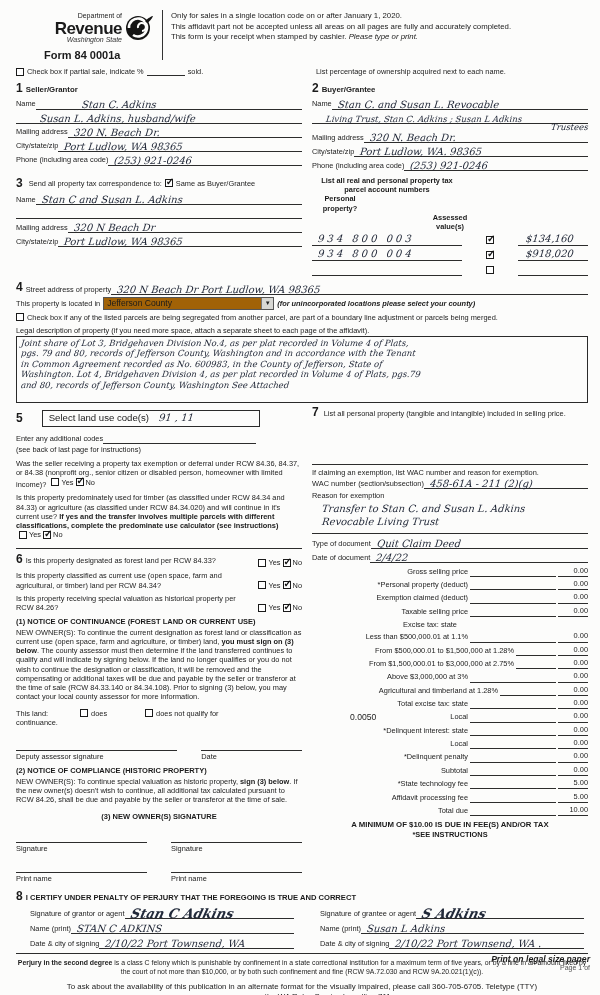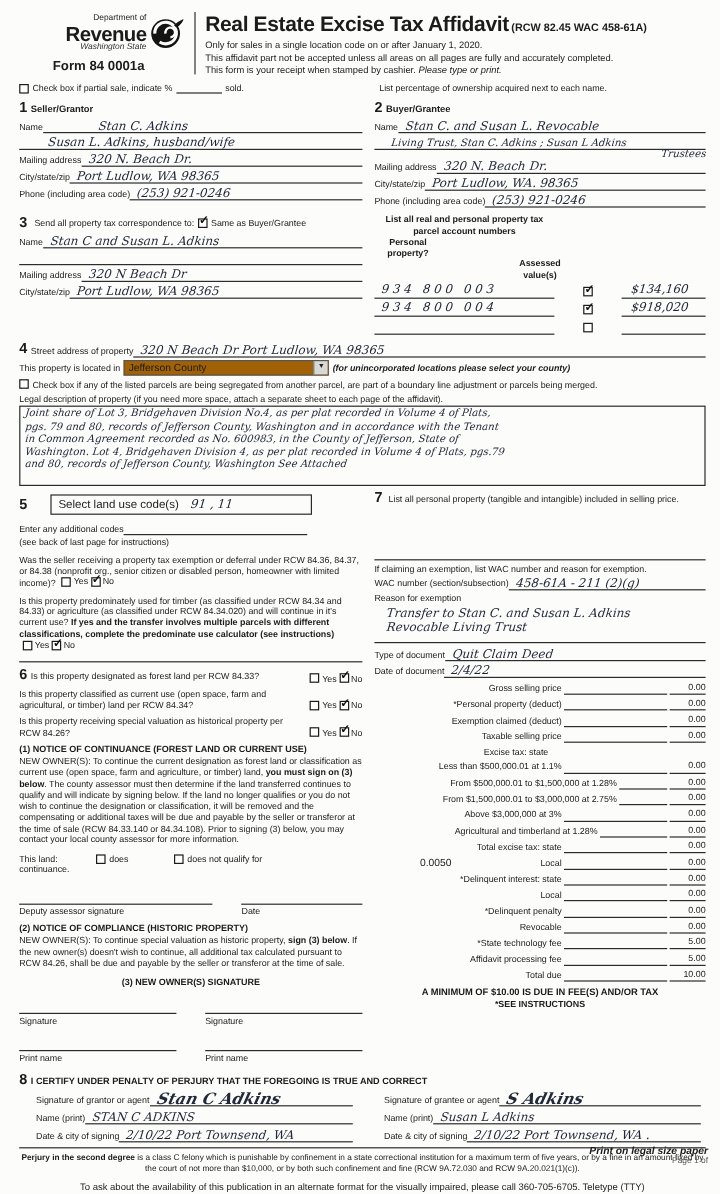--- a/index.html
+++ b/index.html
@@ -144,24 +144,20 @@
             <path d="M5 16 a9 9 0 1 1 4 7" stroke="#fcfcfb" stroke-width="2.6" fill="none"></path>
             <path d="M14 16 a4 4 0 1 1 4 3" stroke="#fcfcfb" stroke-width="2" fill="none"></path>
             <path d="M21 9 C24 6 28 4 29 4 C28 7 25 10 23 11 Z" fill="#141414"></path>
           </svg>
         </span>
       </div>
       <div class="form-number">Form 84 0001a</div>
     </div>
     <div class="header-divider"></div>
     <div class="title-block">
-      <div>
-        <span class="title-main">Real Estate Excise Tax Affidavit</span>
-        <span class="title-ref">(RCW 82.45 WAC 458-61A)</span>
-      </div>
       <div class="hnote">Only for sales in a single location code on or after January 1, 2020.</div>
       <div class="hnote">This affidavit part not be accepted unless all areas on all pages are fully and accurately completed.</div>
       <div class="hnote"><span>This form is your receipt when stamped by cashier. </span><span class="i">Please type or print.</span></div>
     </div>
   </div>
 
   <div class="partial-row">
     <div class="partial-left">
       <span class="cb">
           <span class="mk"></span>
@@ -571,21 +567,21 @@
             <span class="fee-label">Local</span>
             <span class="fee-line"></span>
             <span class="fee-value">0.00</span>
           </div>
         <div class="fee-row">
             <span class="fee-label">*Delinquent penalty</span>
             <span class="fee-line"></span>
             <span class="fee-value">0.00</span>
           </div>
         <div class="fee-row">
-            <span class="fee-label">Revocable</span>
+            <span class="fee-label">Subtotal</span>
             <span class="fee-line"></span>
             <span class="fee-value">0.00</span>
           </div>
         <div class="fee-row">
             <span class="fee-label">*State technology fee</span>
             <span class="fee-line"></span>
             <span class="fee-value">5.00</span>
           </div>
         <div class="fee-row">
             <span class="fee-label">Affidavit processing fee</span>

